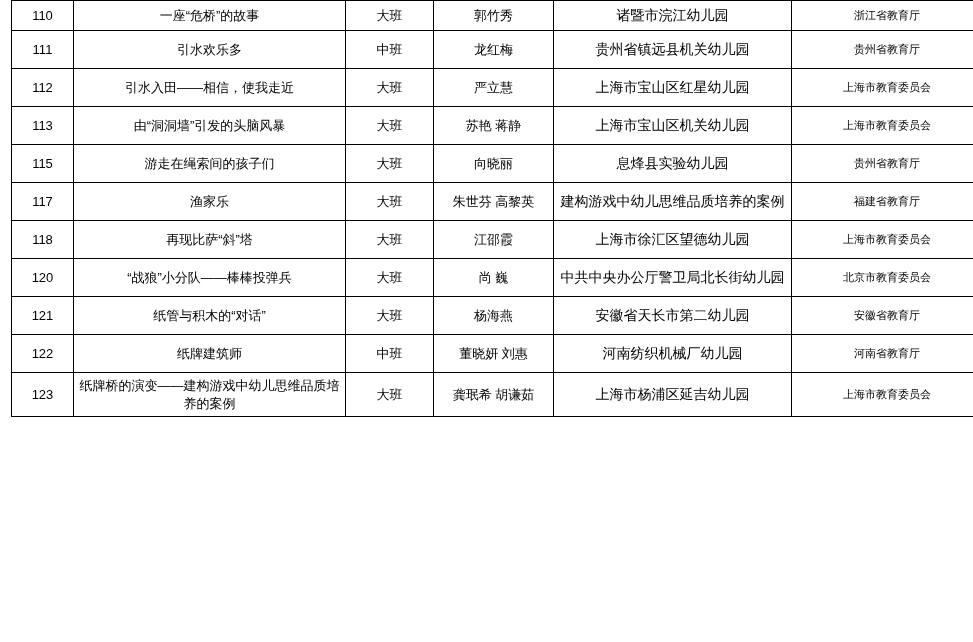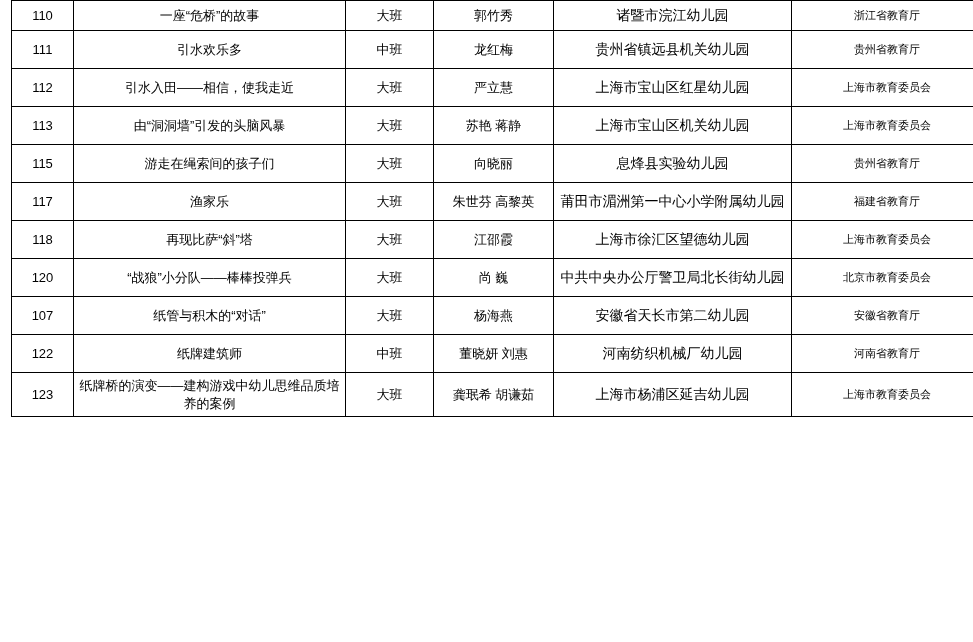--- a/index.html
+++ b/index.html
@@ -106,41 +106,41 @@
         <td class="cls">大班</td>
         <td class="author">向晓丽</td>
         <td class="org">息烽县实验幼儿园</td>
         <td class="dept">贵州省教育厅</td>
       </tr>
       <tr class="row">
         <td class="no">117</td>
         <td class="title">渔家乐</td>
         <td class="cls">大班</td>
         <td class="author">朱世芬   高黎英</td>
-        <td class="org">莆田市湄洲第一中心小学附属幼儿园</td>
+        <td class="org">建构游戏中幼儿思维品质培养的案例</td>
         <td class="dept">福建省教育厅</td>
       </tr>
       <tr class="row">
         <td class="no">118</td>
         <td class="title">再现比萨“斜”塔</td>
         <td class="cls">大班</td>
         <td class="author">江邵霞</td>
         <td class="org">上海市徐汇区望德幼儿园</td>
         <td class="dept">上海市教育委员会</td>
       </tr>
       <tr class="row">
         <td class="no">120</td>
         <td class="title">“战狼”小分队——棒棒投弹兵</td>
         <td class="cls">大班</td>
         <td class="author">尚   巍</td>
         <td class="org">中共中央办公厅警卫局北长街幼儿园</td>
         <td class="dept">北京市教育委员会</td>
       </tr>
       <tr class="row">
-        <td class="no">107</td>
+        <td class="no">121</td>
         <td class="title">纸管与积木的“对话”</td>
         <td class="cls">大班</td>
         <td class="author">杨海燕</td>
         <td class="org">安徽省天长市第二幼儿园</td>
         <td class="dept">安徽省教育厅</td>
       </tr>
       <tr class="row">
         <td class="no">122</td>
         <td class="title">纸牌建筑师</td>
         <td class="cls">中班</td>

